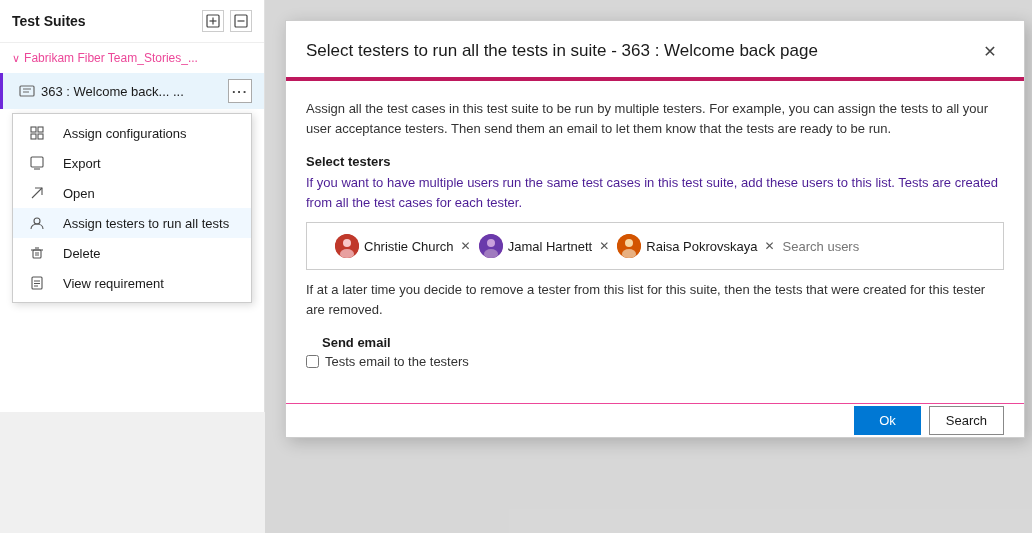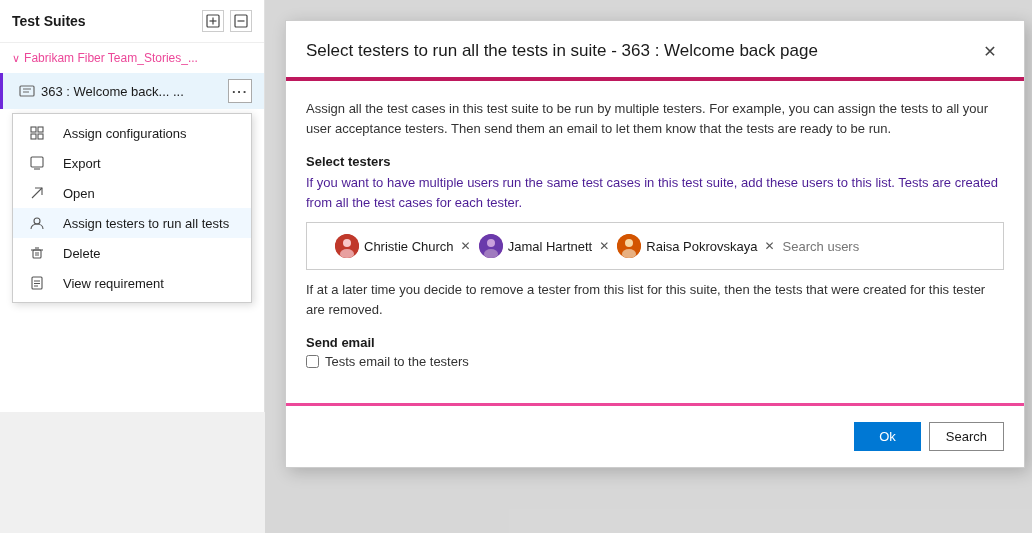--- a/index.html
+++ b/index.html
@@ -246,42 +246,43 @@
       line-height: 1.5;
     }
     .send-email-section {
       margin-bottom: 16px;
     }
     .send-email-label {
       font-size: 13px;
       font-weight: 700;
       margin-bottom: 4px;
       color: #1a1a1a;
+      margin-left: 16px;
     }
     .checkbox-row {
       display: flex;
       align-items: center;
       gap: 6px;
     }
     .checkbox-input {
       width: 13px;
       height: 13px;
       border: 1px solid #888;
       cursor: pointer;
     }
     .checkbox-text {
       font-size: 13px;
       color: #333;
     }
     .dialog-footer {
       display: flex;
       justify-content: flex-end;
       gap: 8px;
-      padding: 16px 20px;
-      border-top: 3px solid #ec4899;
+      padding: 2px 20px;
+      border-top: 1px solid #ec4899;
     }
     .btn-ok {
       background: #0078d4;
       color: #fff;
       border: 1px solid #0078d4;
       padding: 6px 24px;
       font-size: 13px;
       cursor: pointer;
       min-width: 64px;
     }

